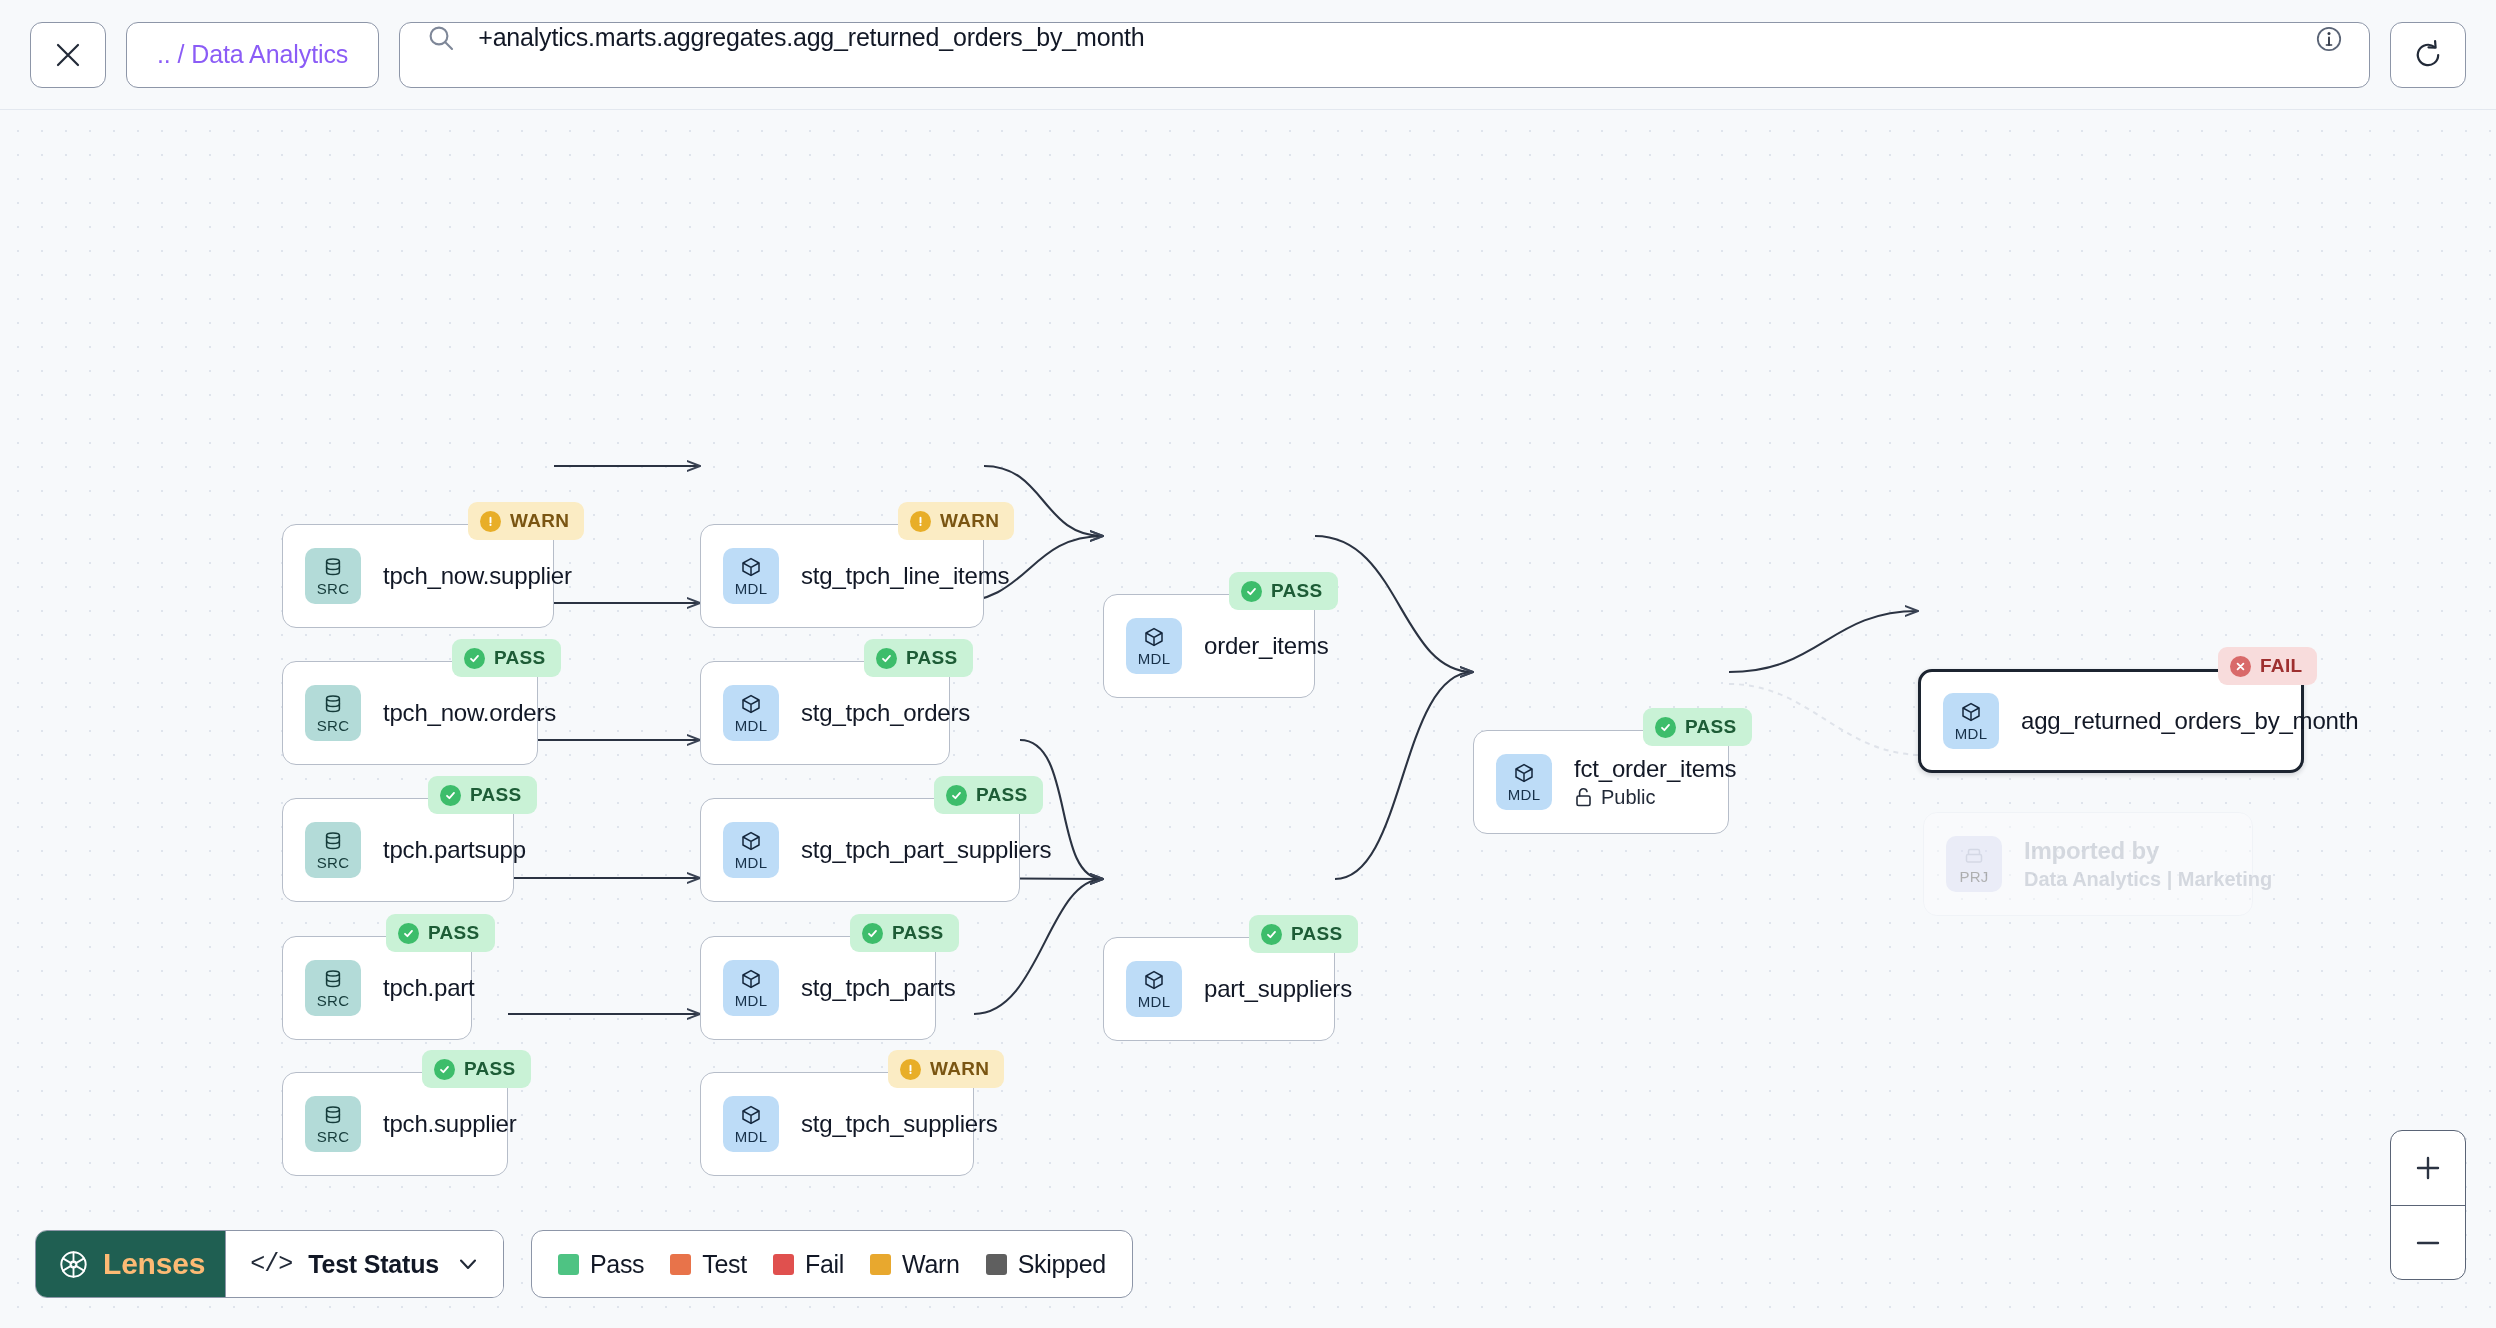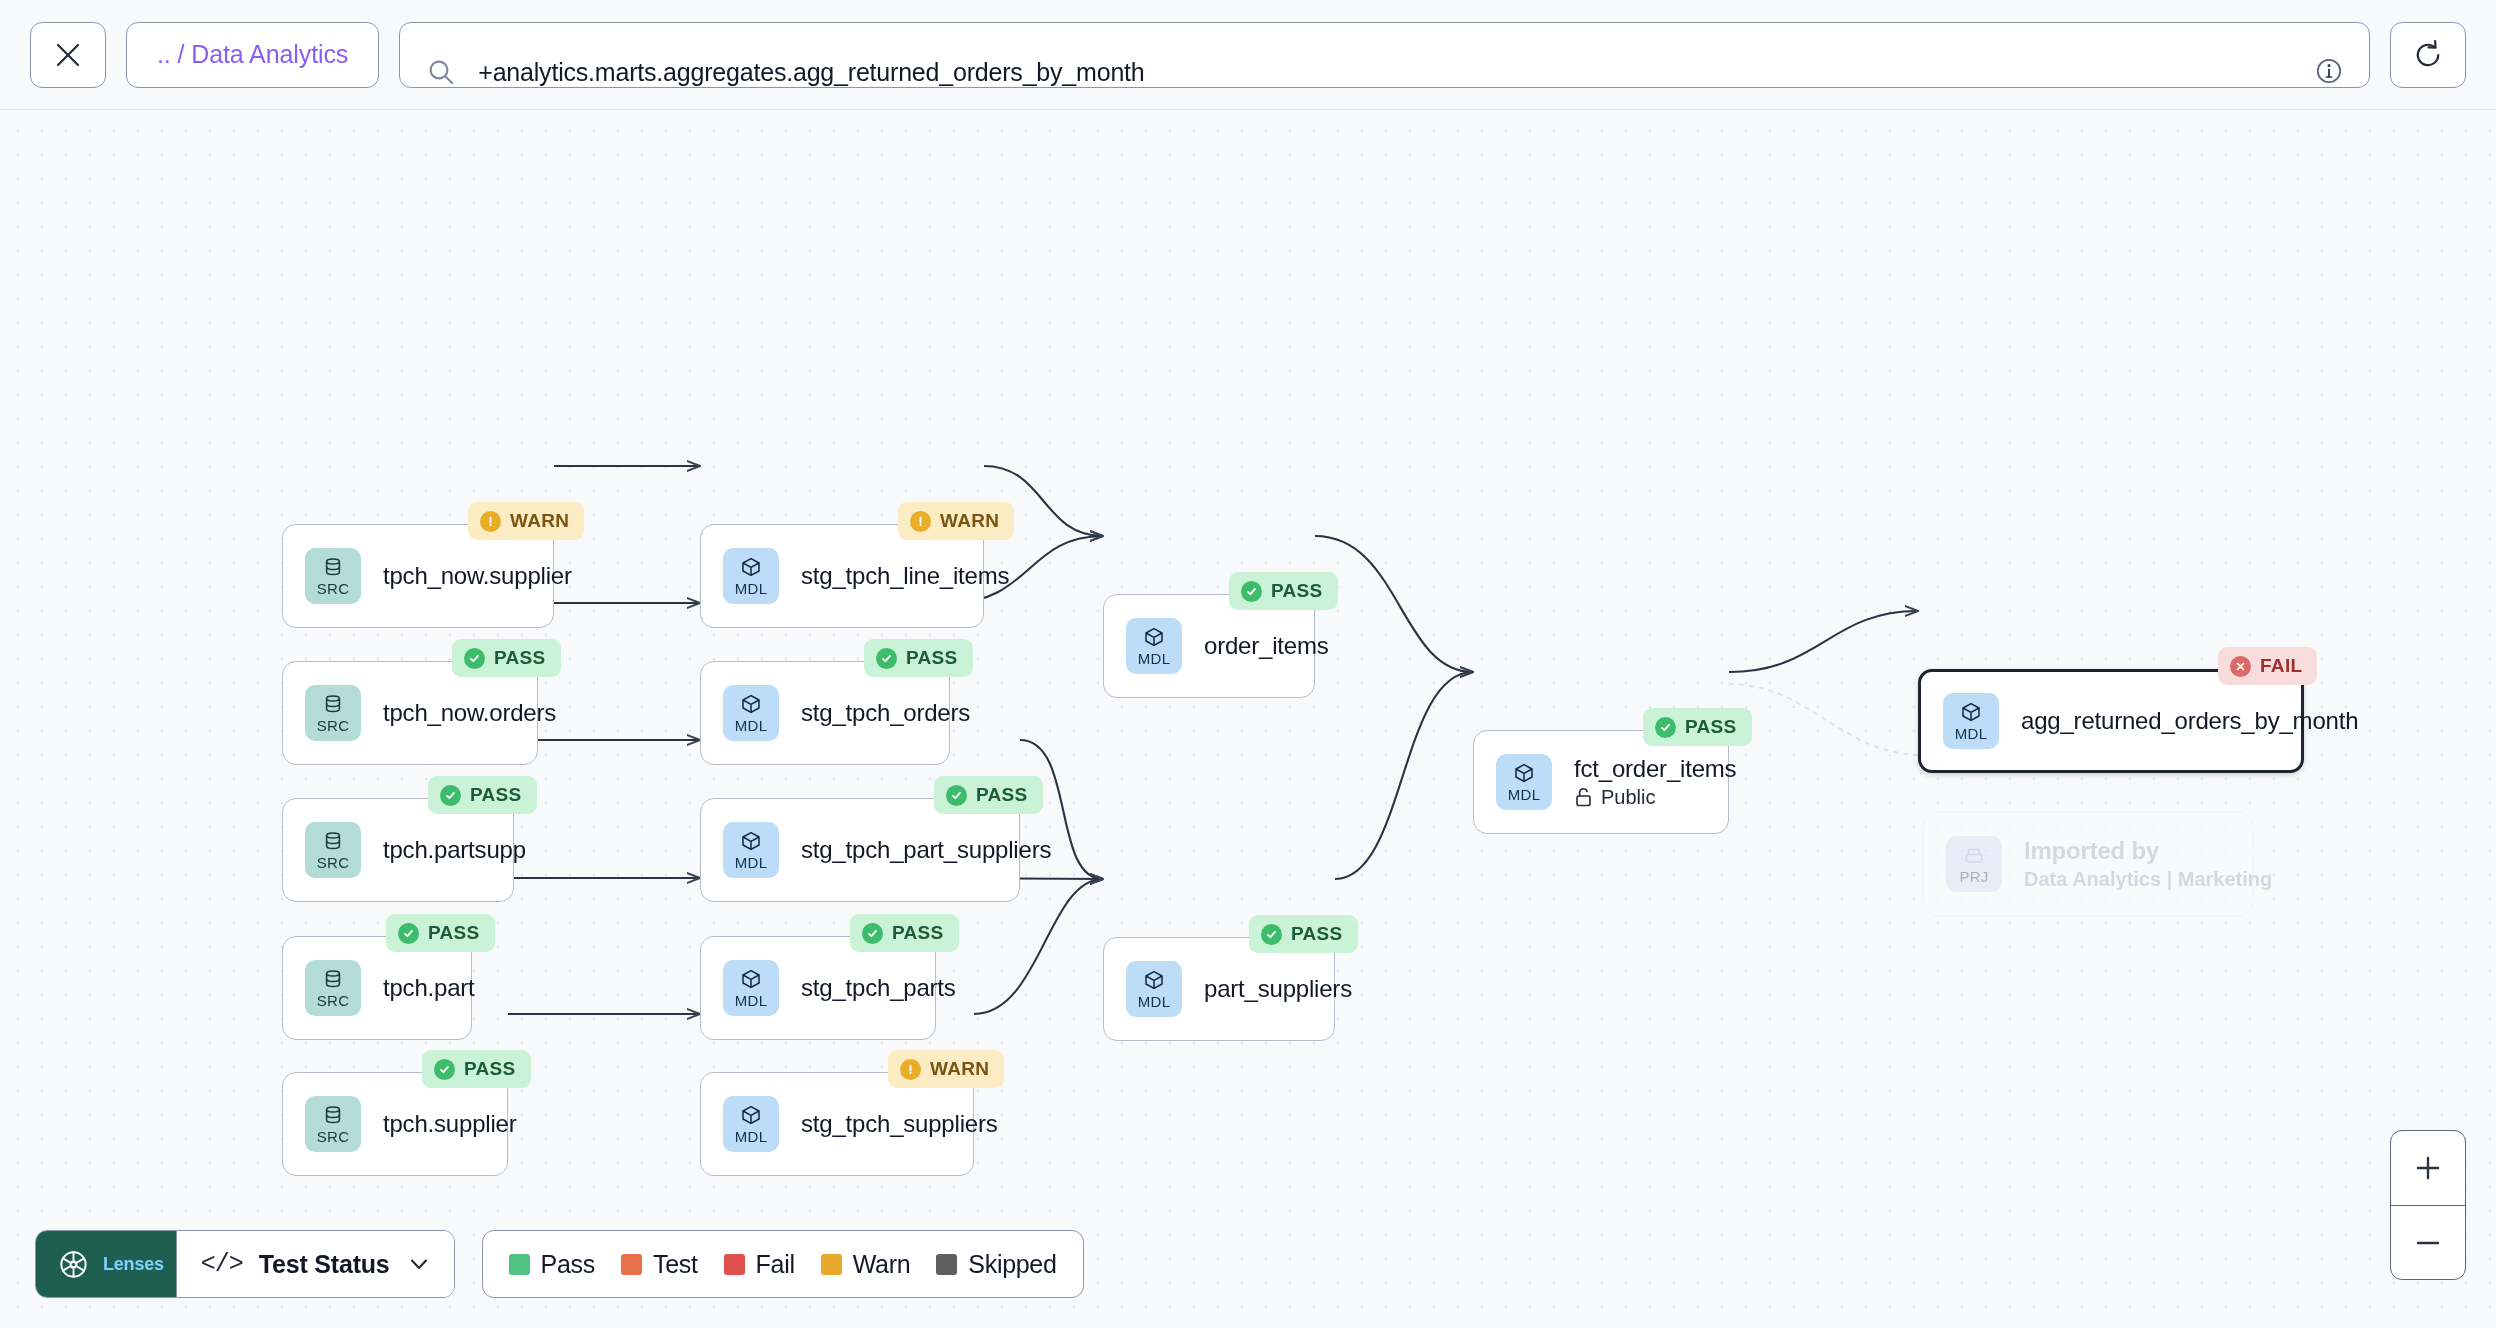--- a/index.html
+++ b/index.html
@@ -55,21 +55,21 @@
     white-space: nowrap;
   }
 
   .tb-search {
     flex: 1;
     height: 66px;
     background: #ffffff;
     border: 1.6px solid #8d96a8;
     border-radius: 12px;
     display: flex;
-    align-items: flex-end;
+    align-items: flex-start;
     padding: 0 24px 0 26px;
     gap: 22px;
     min-width: 0;
   }
 
   .tb-search-text {
     flex: 1;
     font-size: 25px;
     color: #121826;
     letter-spacing: -0.2px;
@@ -238,26 +238,26 @@
     height: 68px;
     border-radius: 12px;
     border: 1.6px solid #8d96a8;
     overflow: hidden;
     background: #fff;
   }
 
   .lenses-btn {
     height: 100%;
     background: #1f5f52;
-    color: #7dd3fc;
+    color: #fdba74;
     display: flex;
     align-items: center;
     gap: 14px;
-    padding: 0 12px 0 22px;
-    font-size: 18px;
+    padding: 0 20px 0 22px;
+    font-size: 30px;
     font-weight: 600;
     letter-spacing: -0.2px;
     cursor: pointer;
   }
 
   .teststatus-btn {
     height: 100%;
     background: #ffffff;
     color: #121826;
     display: flex;

